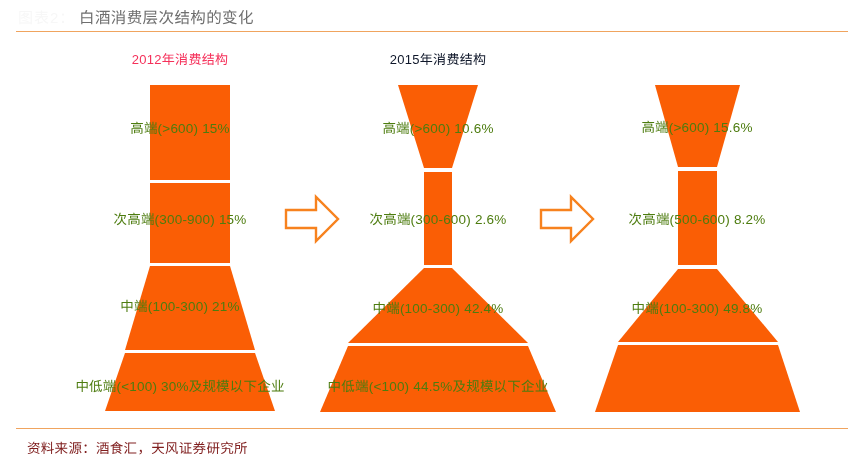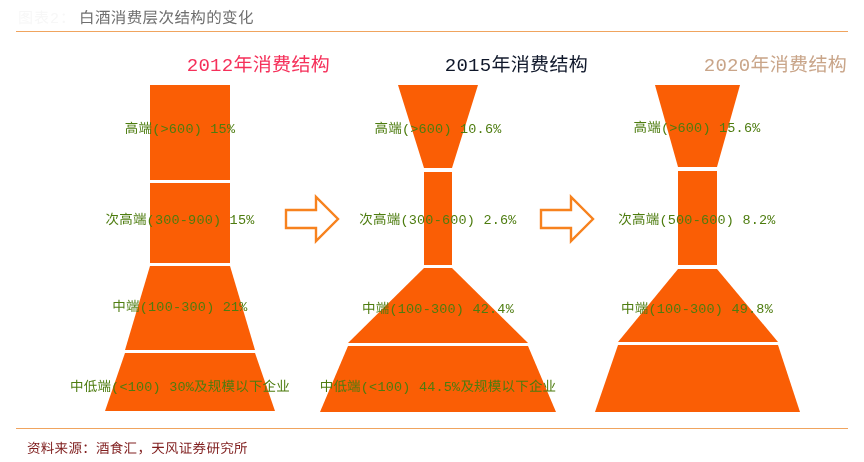--- a/index.html
+++ b/index.html
@@ -12,21 +12,20 @@
     font-family: "Liberation Sans", "DejaVu Sans", sans-serif;
     -webkit-font-smoothing: antialiased;
   }
 
   .page {
     position: relative;
     width: 864px;
     height: 462px;
     background: #ffffff;
     overflow: hidden;
-    font-family: Liberation Mono, monospace;
   }
 
   
   .header {
     position: absolute;
     left: 0;
     top: 0;
     width: 864px;
     height: 31px;
     display: flex;
@@ -83,22 +82,22 @@
   .funnel {
     position: absolute;
     top: 0;
     width: 300px;
     height: 430px;
   }
   .funnel-title {
     position: absolute;
     top: 49px;
     width: 100%;
-    text-align: right;
-    font-size: 19px;
+    text-align: center;
+    font-size: 13px;
     letter-spacing: 0.3px;
     white-space: nowrap;
   }
   .funnel-svg {
     position: absolute;
     left: 0;
     top: 0;
     width: 300px;
     height: 430px;
     overflow: visible;
@@ -177,21 +176,20 @@
     <div class="seg-label" style="left:150px; top:385px;">中低端(&lt;100) 44.5%及规模以下企业</div>
   </div>
 
   <div class="arrow" style="left:539px;">
     <svg viewBox="0 0 56 54" width="56" height="54">
       <polygon points="2,18 32,18 32,5 54,27 32,49 32,36 2,36" fill="none" stroke="#F7821E" stroke-width="2.4" stroke-linejoin="miter"></polygon>
     </svg>
   </div>
 
   <div class="funnel" style="left:547px;">
-    <div class="funnel-title" style="color:#C9A589;">2020年消费结构</div>
 
     <svg class="funnel-svg" viewBox="0 0 300 430">
 
       <polygon points="108,85 193,85 170,167 131,167" fill="#FA5E05"></polygon>
 
       <polygon points="131,171 170,171 170,265 131,265" fill="#FA5E05"></polygon>
 
       <polygon points="131,269 170,269 231,342 71,342" fill="#FA5E05"></polygon>
 
       <polygon points="71,345 231,345 253,412 48,412" fill="#FA5E05"></polygon>

